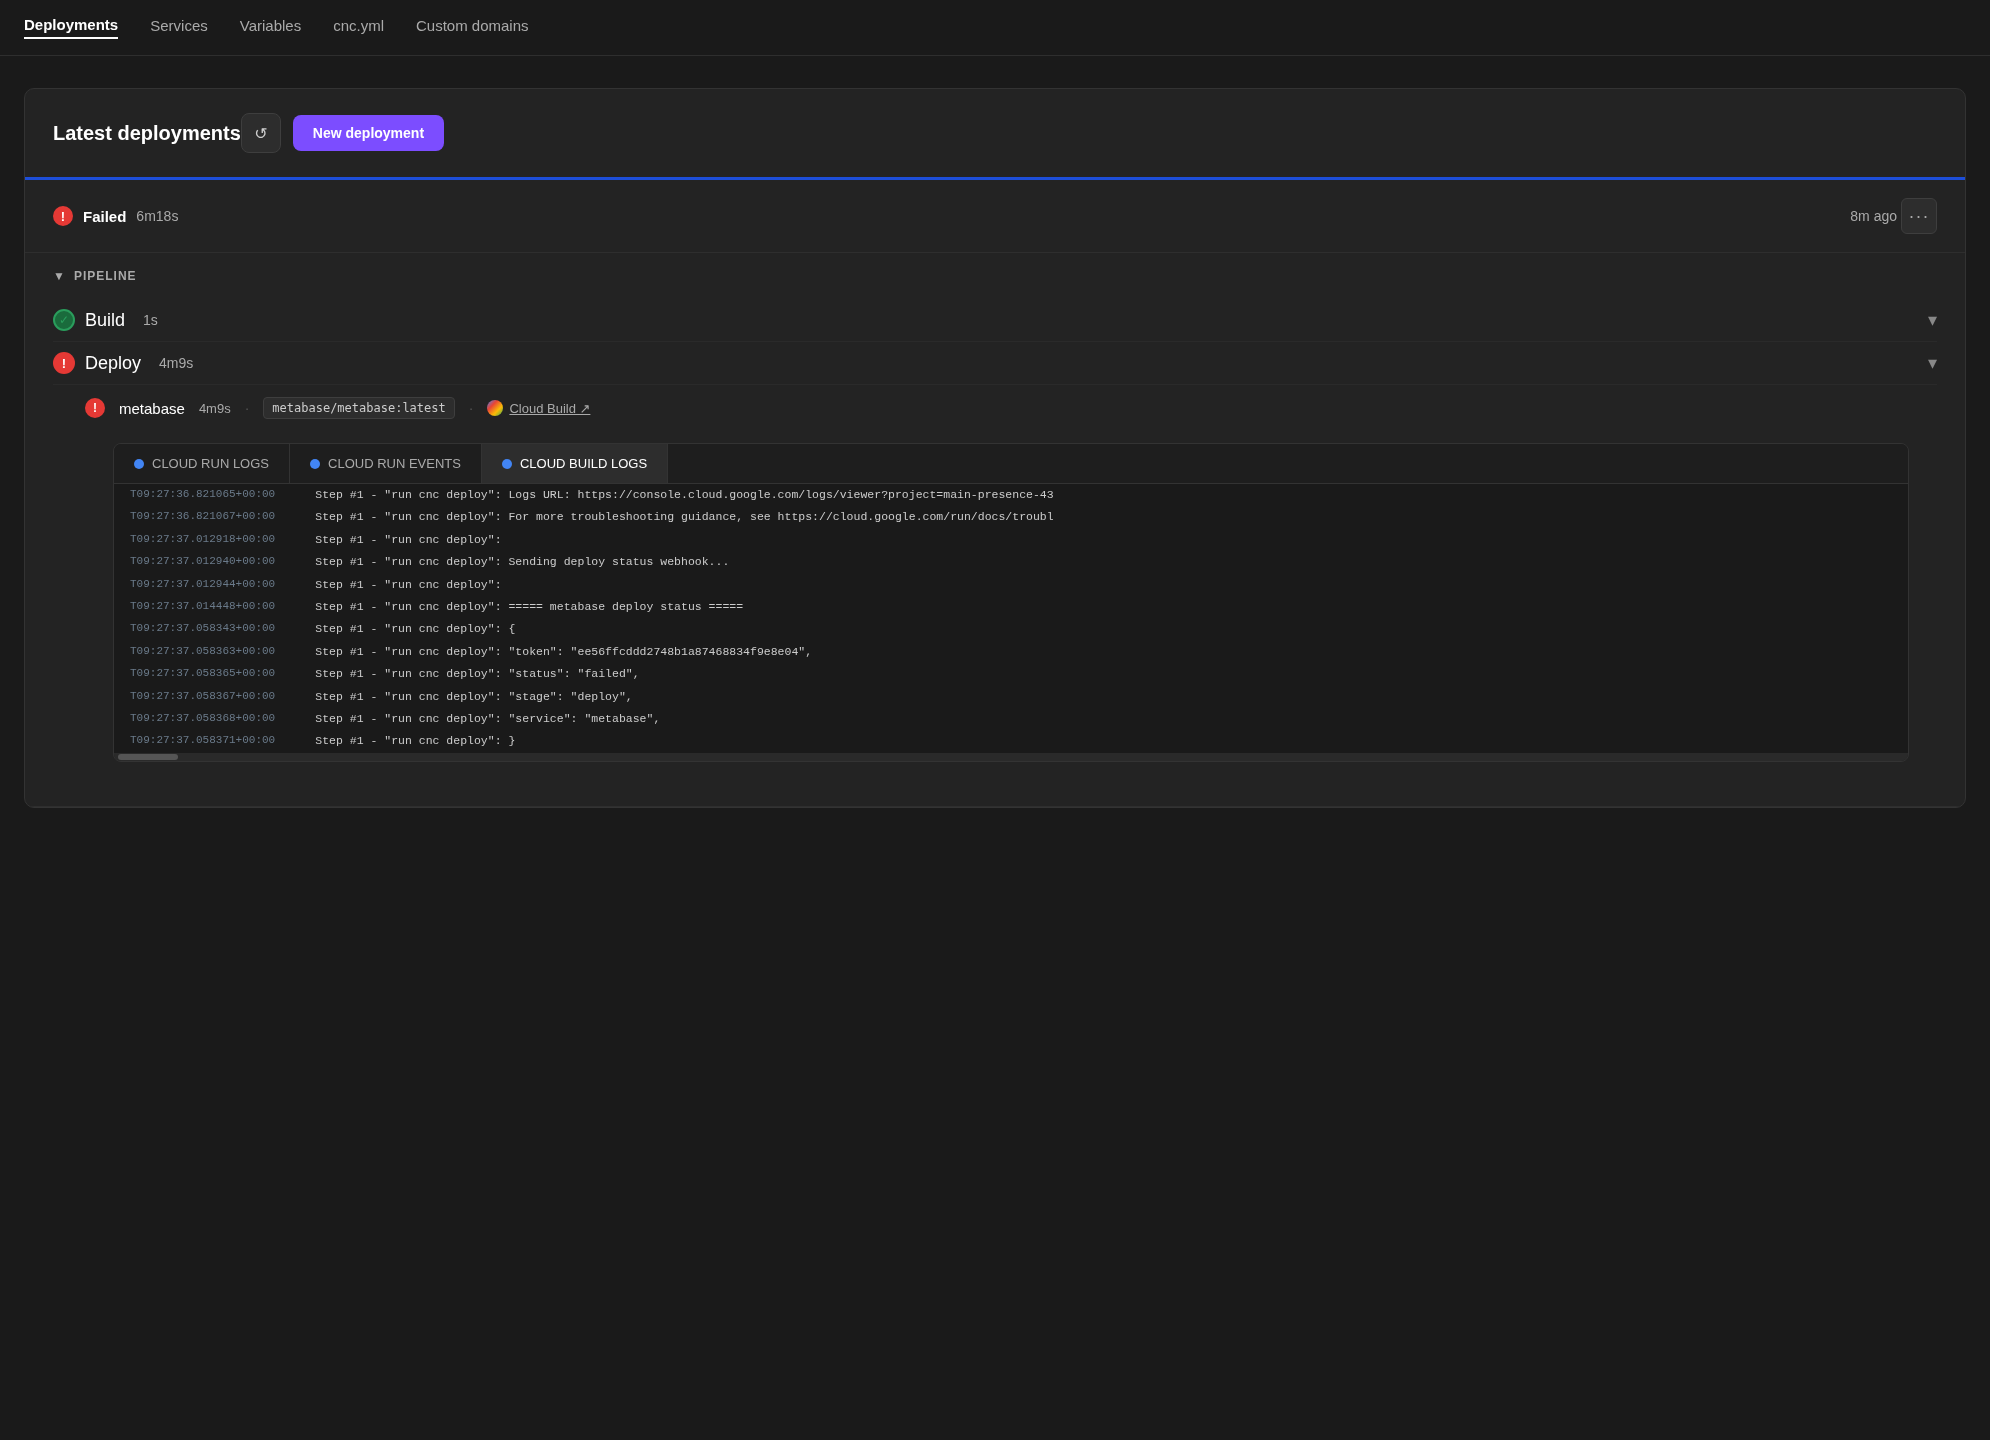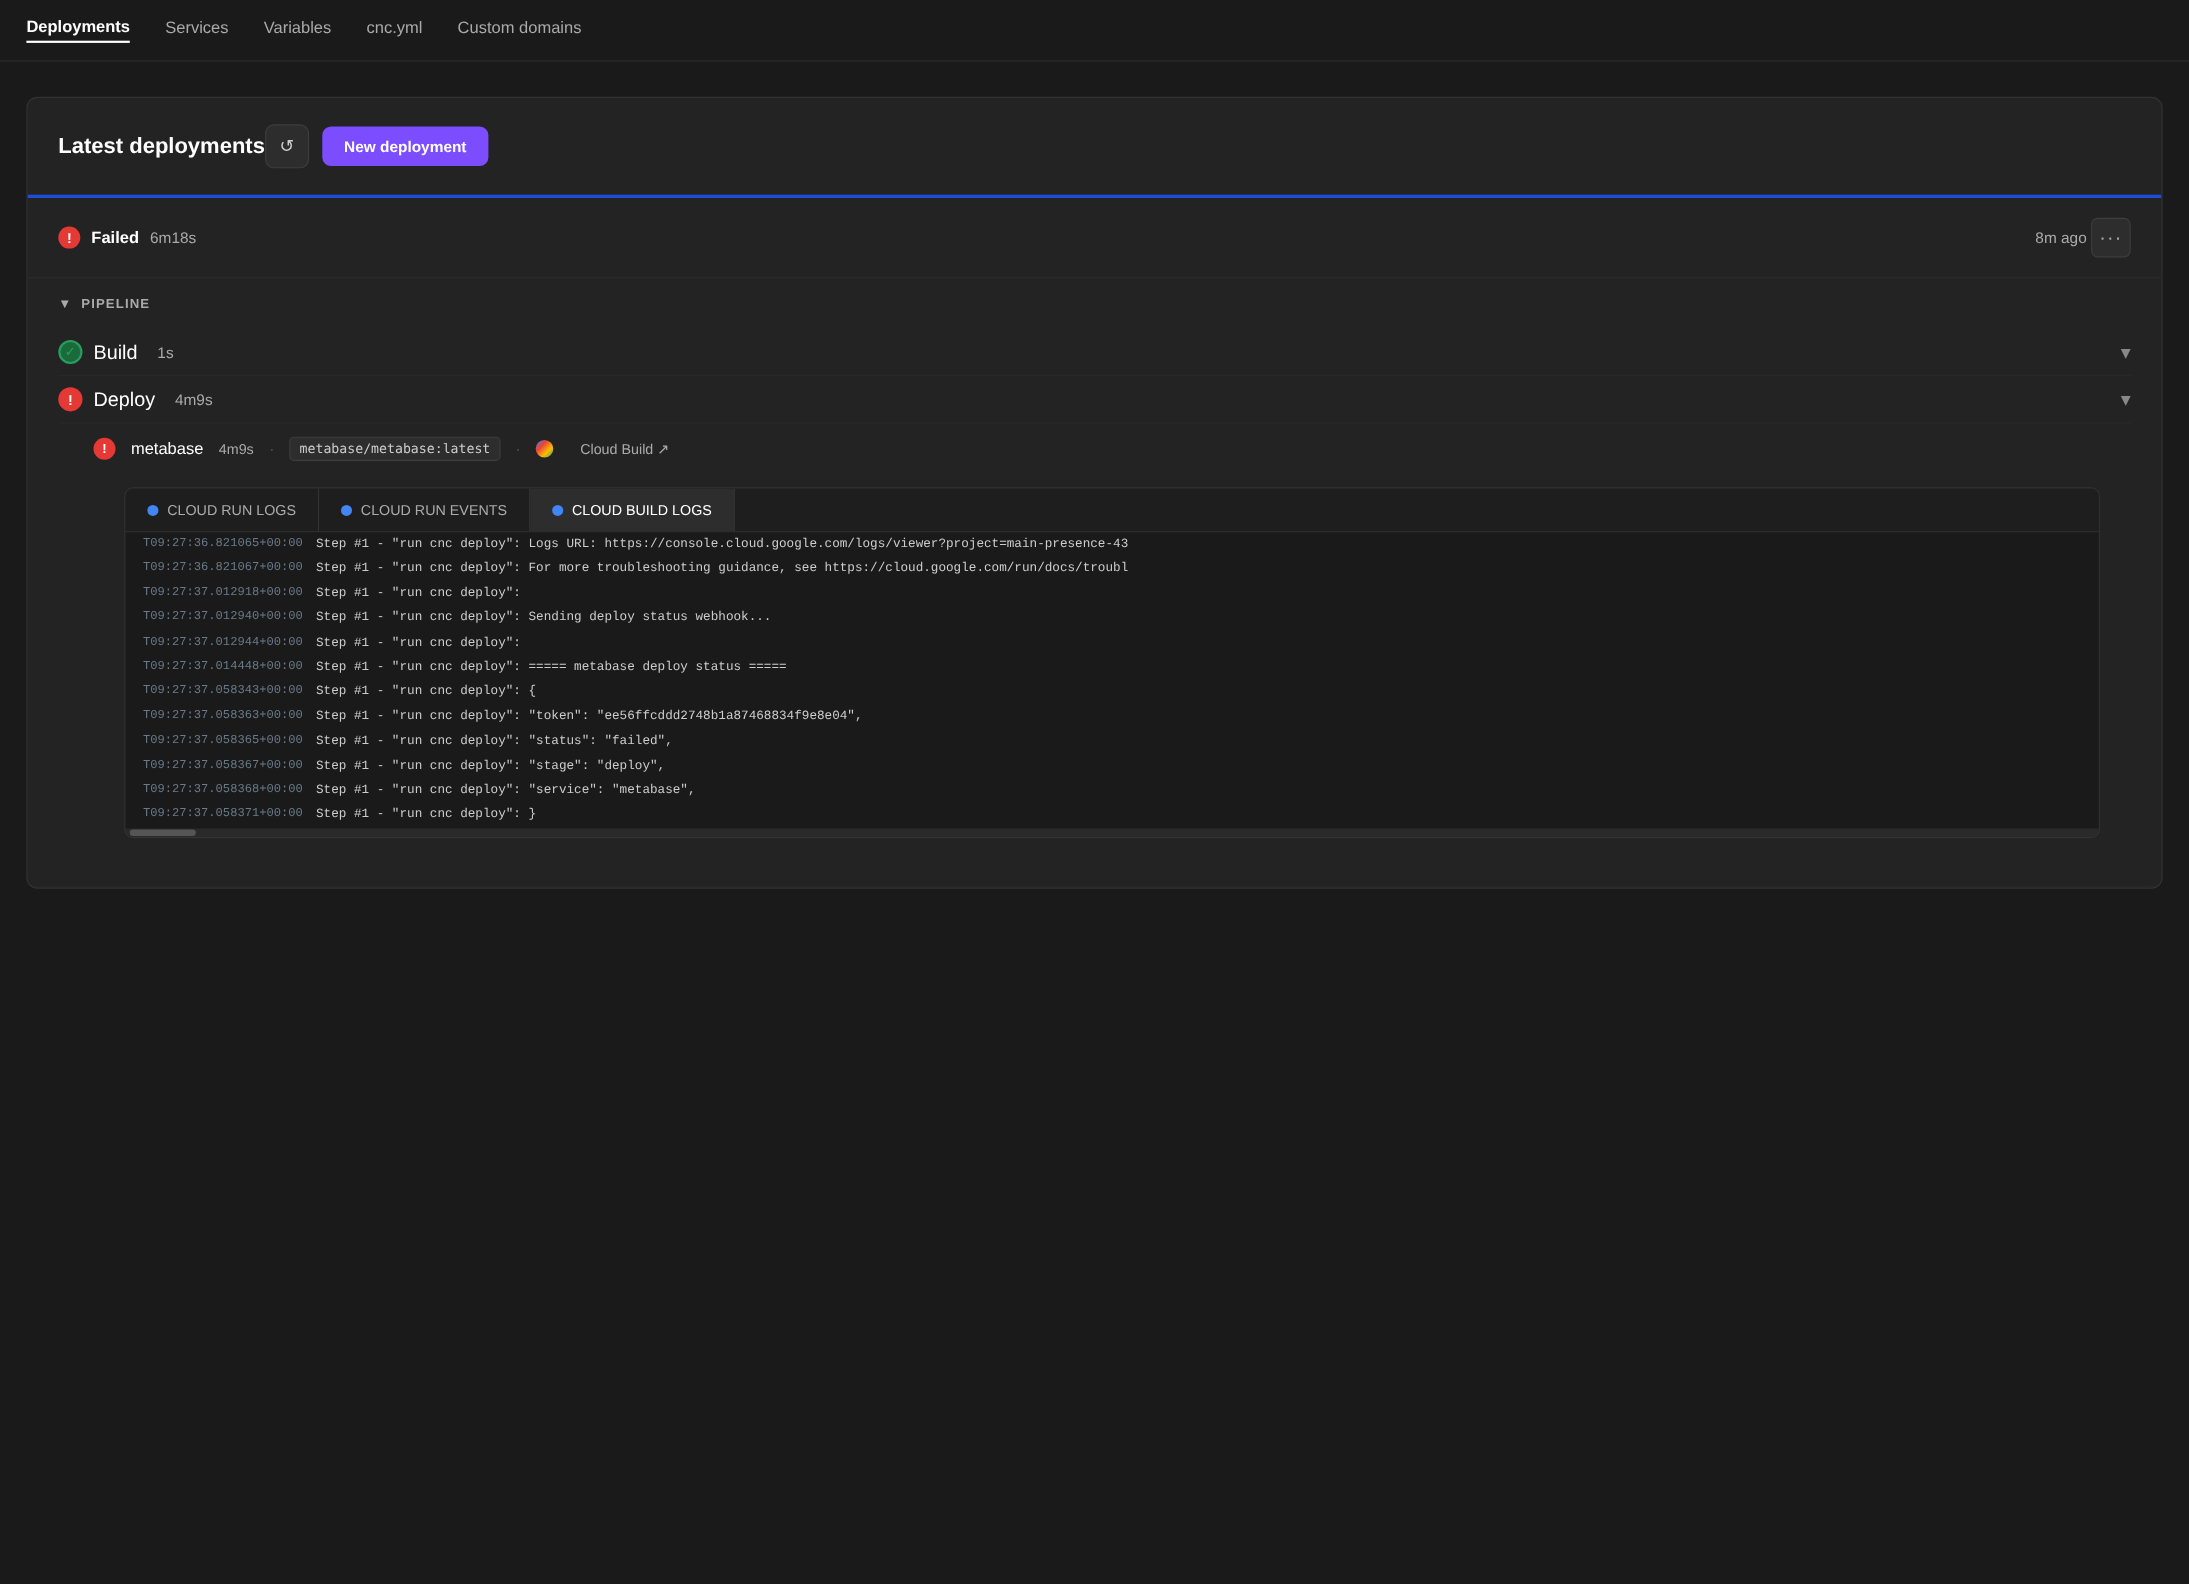--- a/index.html
+++ b/index.html
@@ -255,24 +255,25 @@
       border: 1px solid #3e3e3e;
       border-radius: 4px;
       padding: 3px 8px;
       font-size: 12px;
       color: #ccc;
       font-family: monospace;
     }
     .cloud-build-link {
       display: flex;
       align-items: center;
-      gap: 24px;
+      gap: 6px;
       color: #aaa;
       font-size: 13px;
       cursor: pointer;
+      text-decoration: underline;
     }
     .cloud-icon {
       width: 16px;
       height: 16px;
       border-radius: 50%;
       background: linear-gradient(135deg, #4285f4, #ea4335, #fbbc05, #34a853);
       display: inline-block;
     }
 
     
@@ -323,20 +324,21 @@
     }
     .log-line {
       display: flex;
       align-items: flex-start;
       padding: 2px 16px;
       font-family: 'Courier New', Courier, monospace;
       font-size: 11.5px;
       line-height: 1.6;
       color: #ccc;
       white-space: nowrap;
+      gap: 28px;
     }
     .log-timestamp {
       color: #6a7a8a;
       margin-right: 12px;
       flex-shrink: 0;
       font-size: 11px;
     }
     .log-text {
       color: #ccc;
     }

